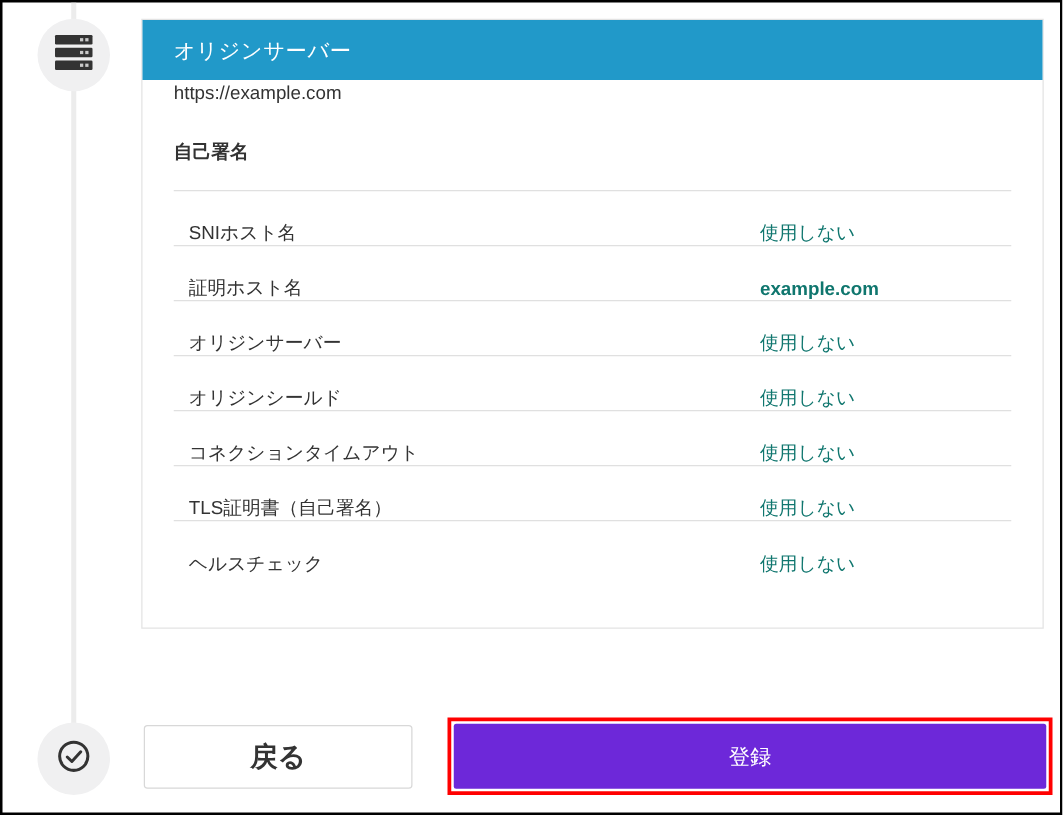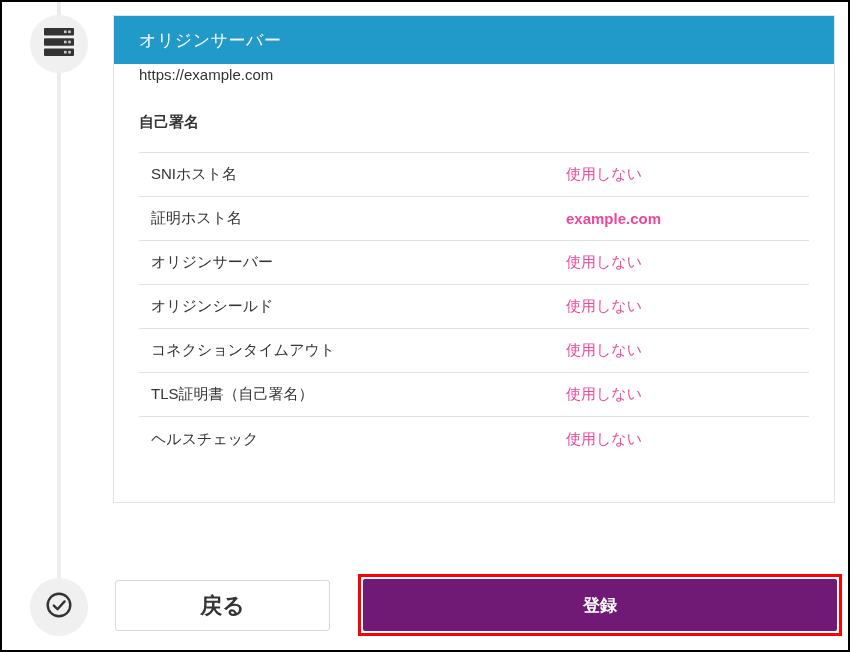--- a/index.html
+++ b/index.html
@@ -62,32 +62,33 @@
     line-height: 21px;
     font-weight: bold;
     color: #333;
   }
   .options-table {
     margin-top: 20px;
     border-top: 1px solid #e0e0e0;
   }
   .opt-row {
     display: flex;
-    align-items: center;
+    align-items: flex-end;
     height: 44px;
     border-bottom: 1px solid #e0e0e0;
     font-size: 15px;
+    gap: 32px;
   }
   .opt-row:last-child { border-bottom: none; }
   .opt-label {
     flex: 0 0 427px;
     padding-left: 12px;
     color: #333;
   }
-  .opt-value { flex: 1; color: #ec4899; }
+  .opt-value { flex: 1; color: #0f766e; margin-left: 10px; }
   .opt-value.bold { font-weight: bold; }
   
   .back-button {
     position: absolute;
     left: 113px; top: 578px;
     width: 215px; height: 51px;
     background: #fff;
     border: 1px solid #d8d8d8;
     border-radius: 3px;
     font-family: inherit;
@@ -98,26 +99,26 @@
   }
   .annotation-box {
     position: absolute;
     left: 356px; top: 572px;
     width: 484px; height: 62px;
     border: 3px solid #ff0000;
     padding: 2px;
   }
   .register-button {
     width: 100%; height: 100%;
-    background: #701a75;
+    background: #6d28d9;
     border: none;
     border-radius: 2px;
     font-family: inherit;
     font-size: 17px;
-    font-weight: bold;
+    font-weight: normal;
     color: #fff;
     cursor: pointer;
   }
 </style>
 </head>
 <body>
 
 <div class="screen">
 
   <div class="timeline-line"></div>

